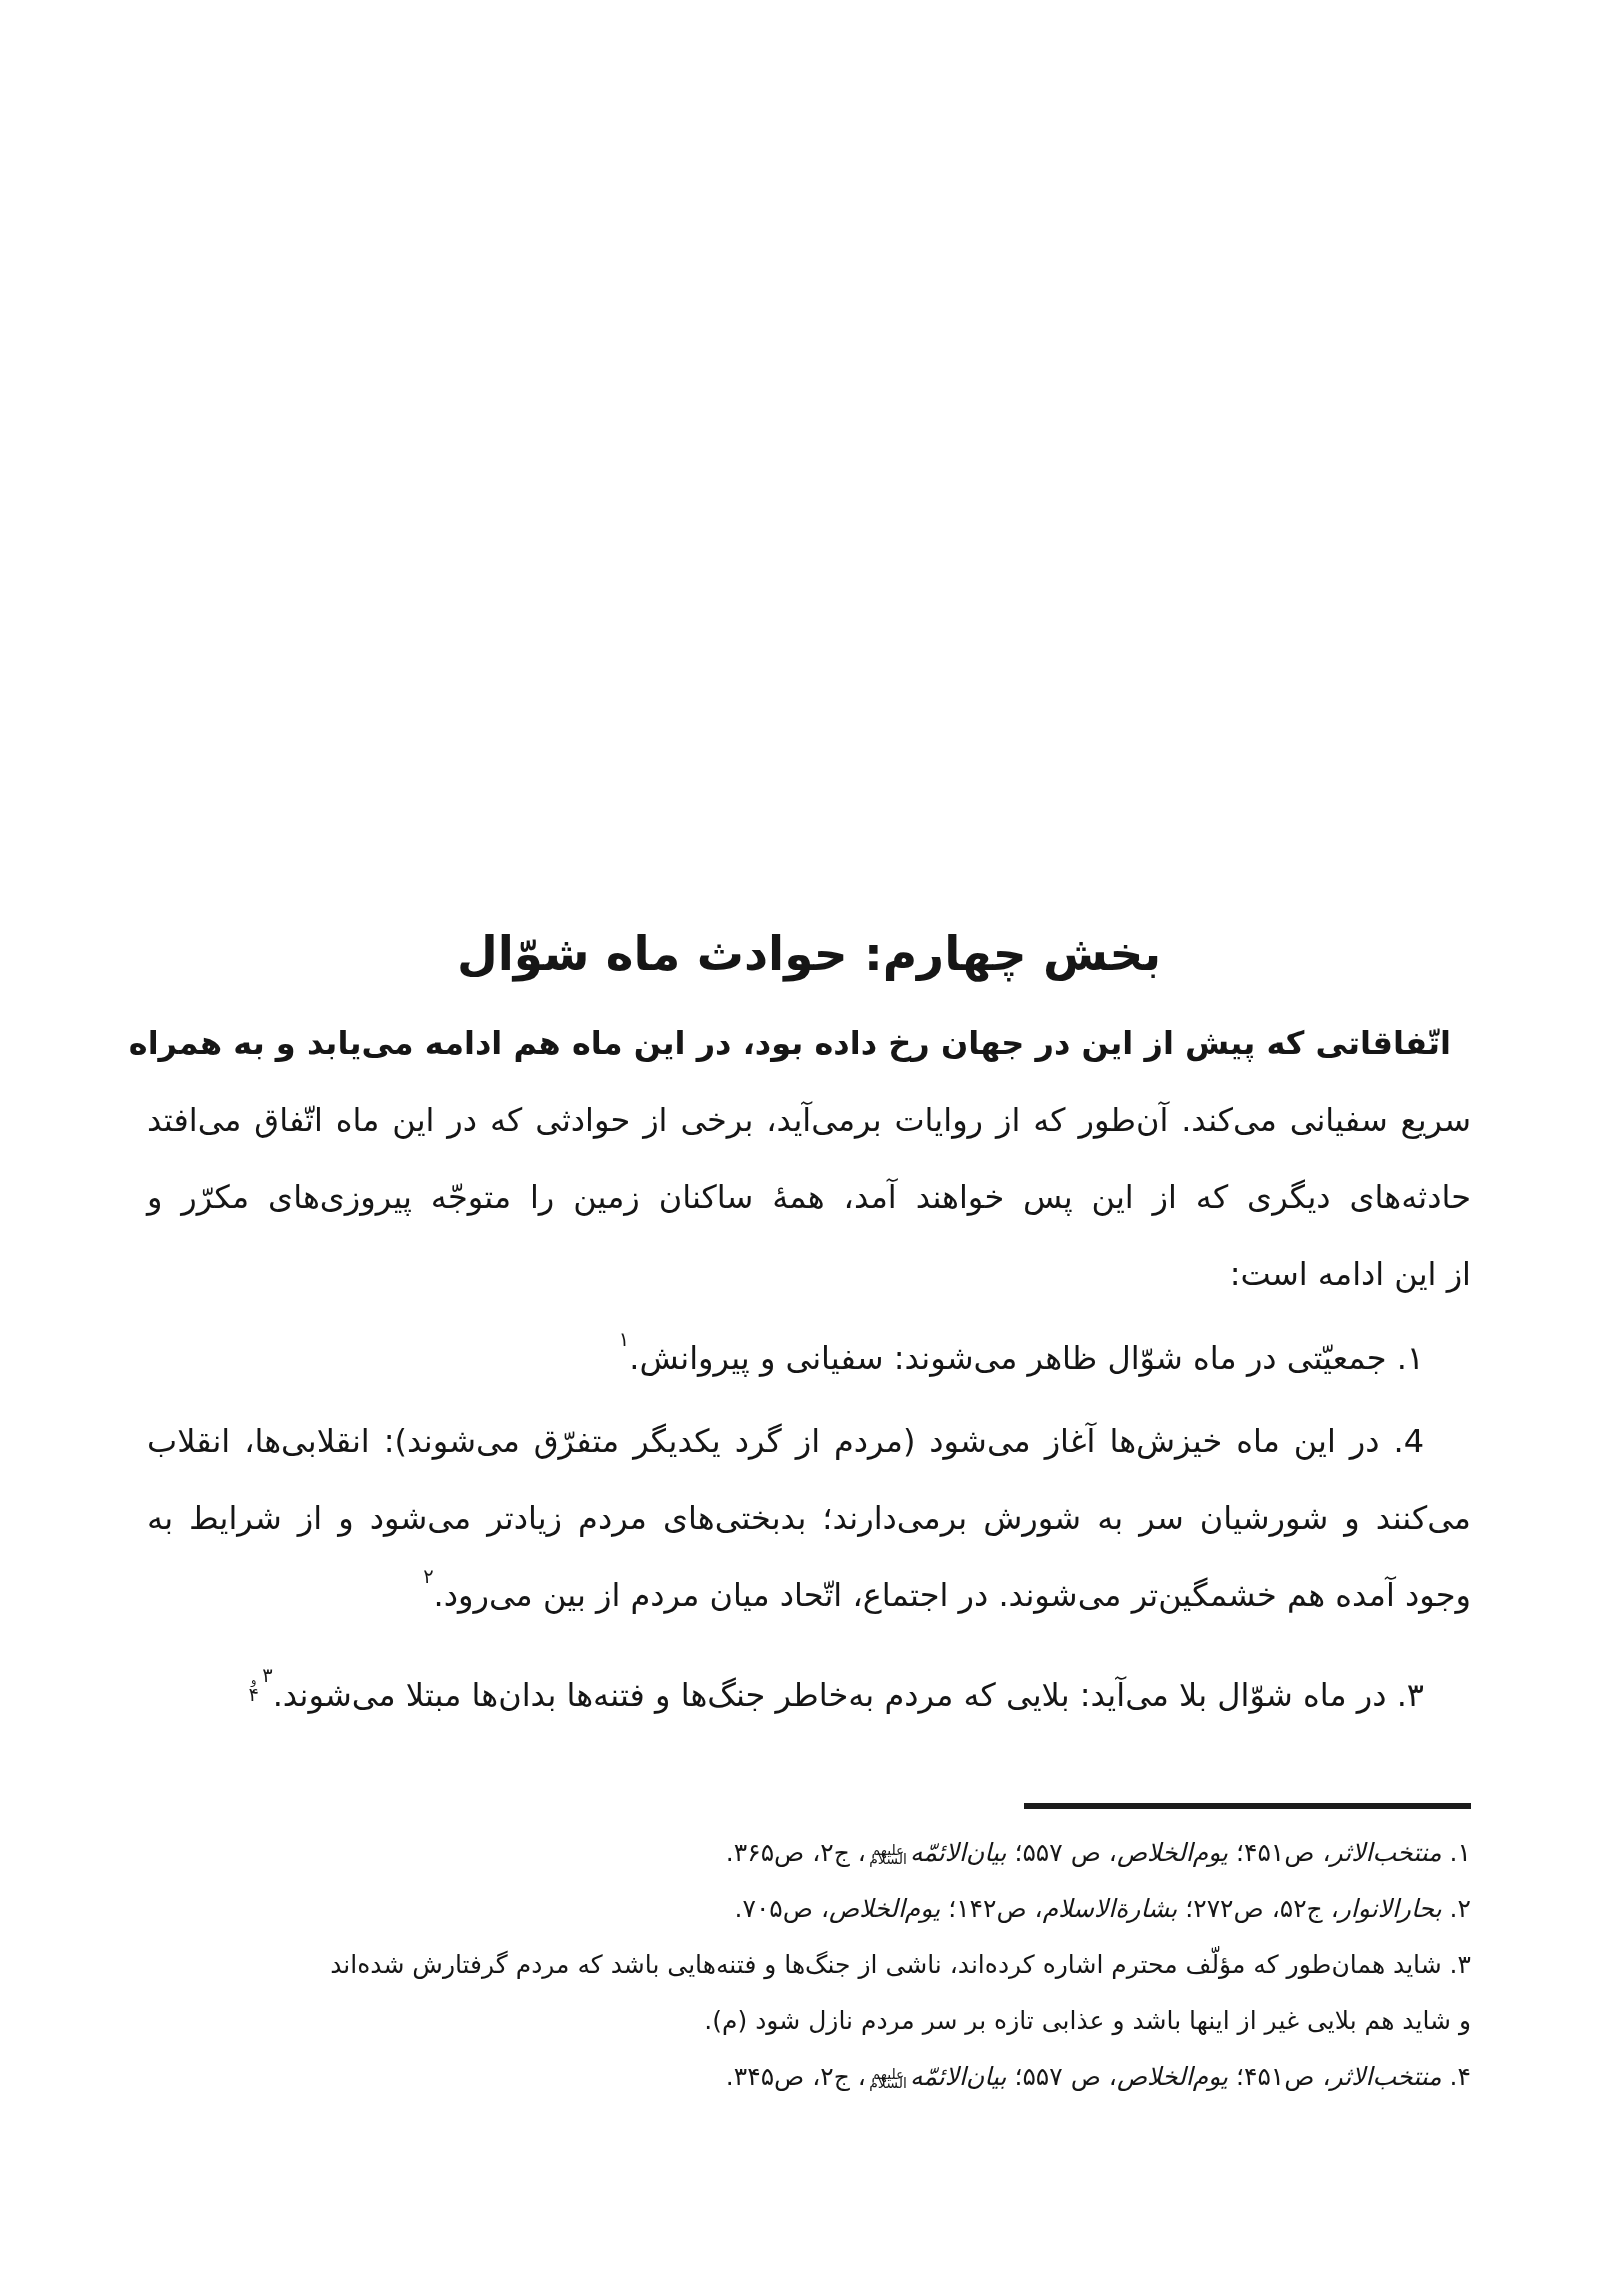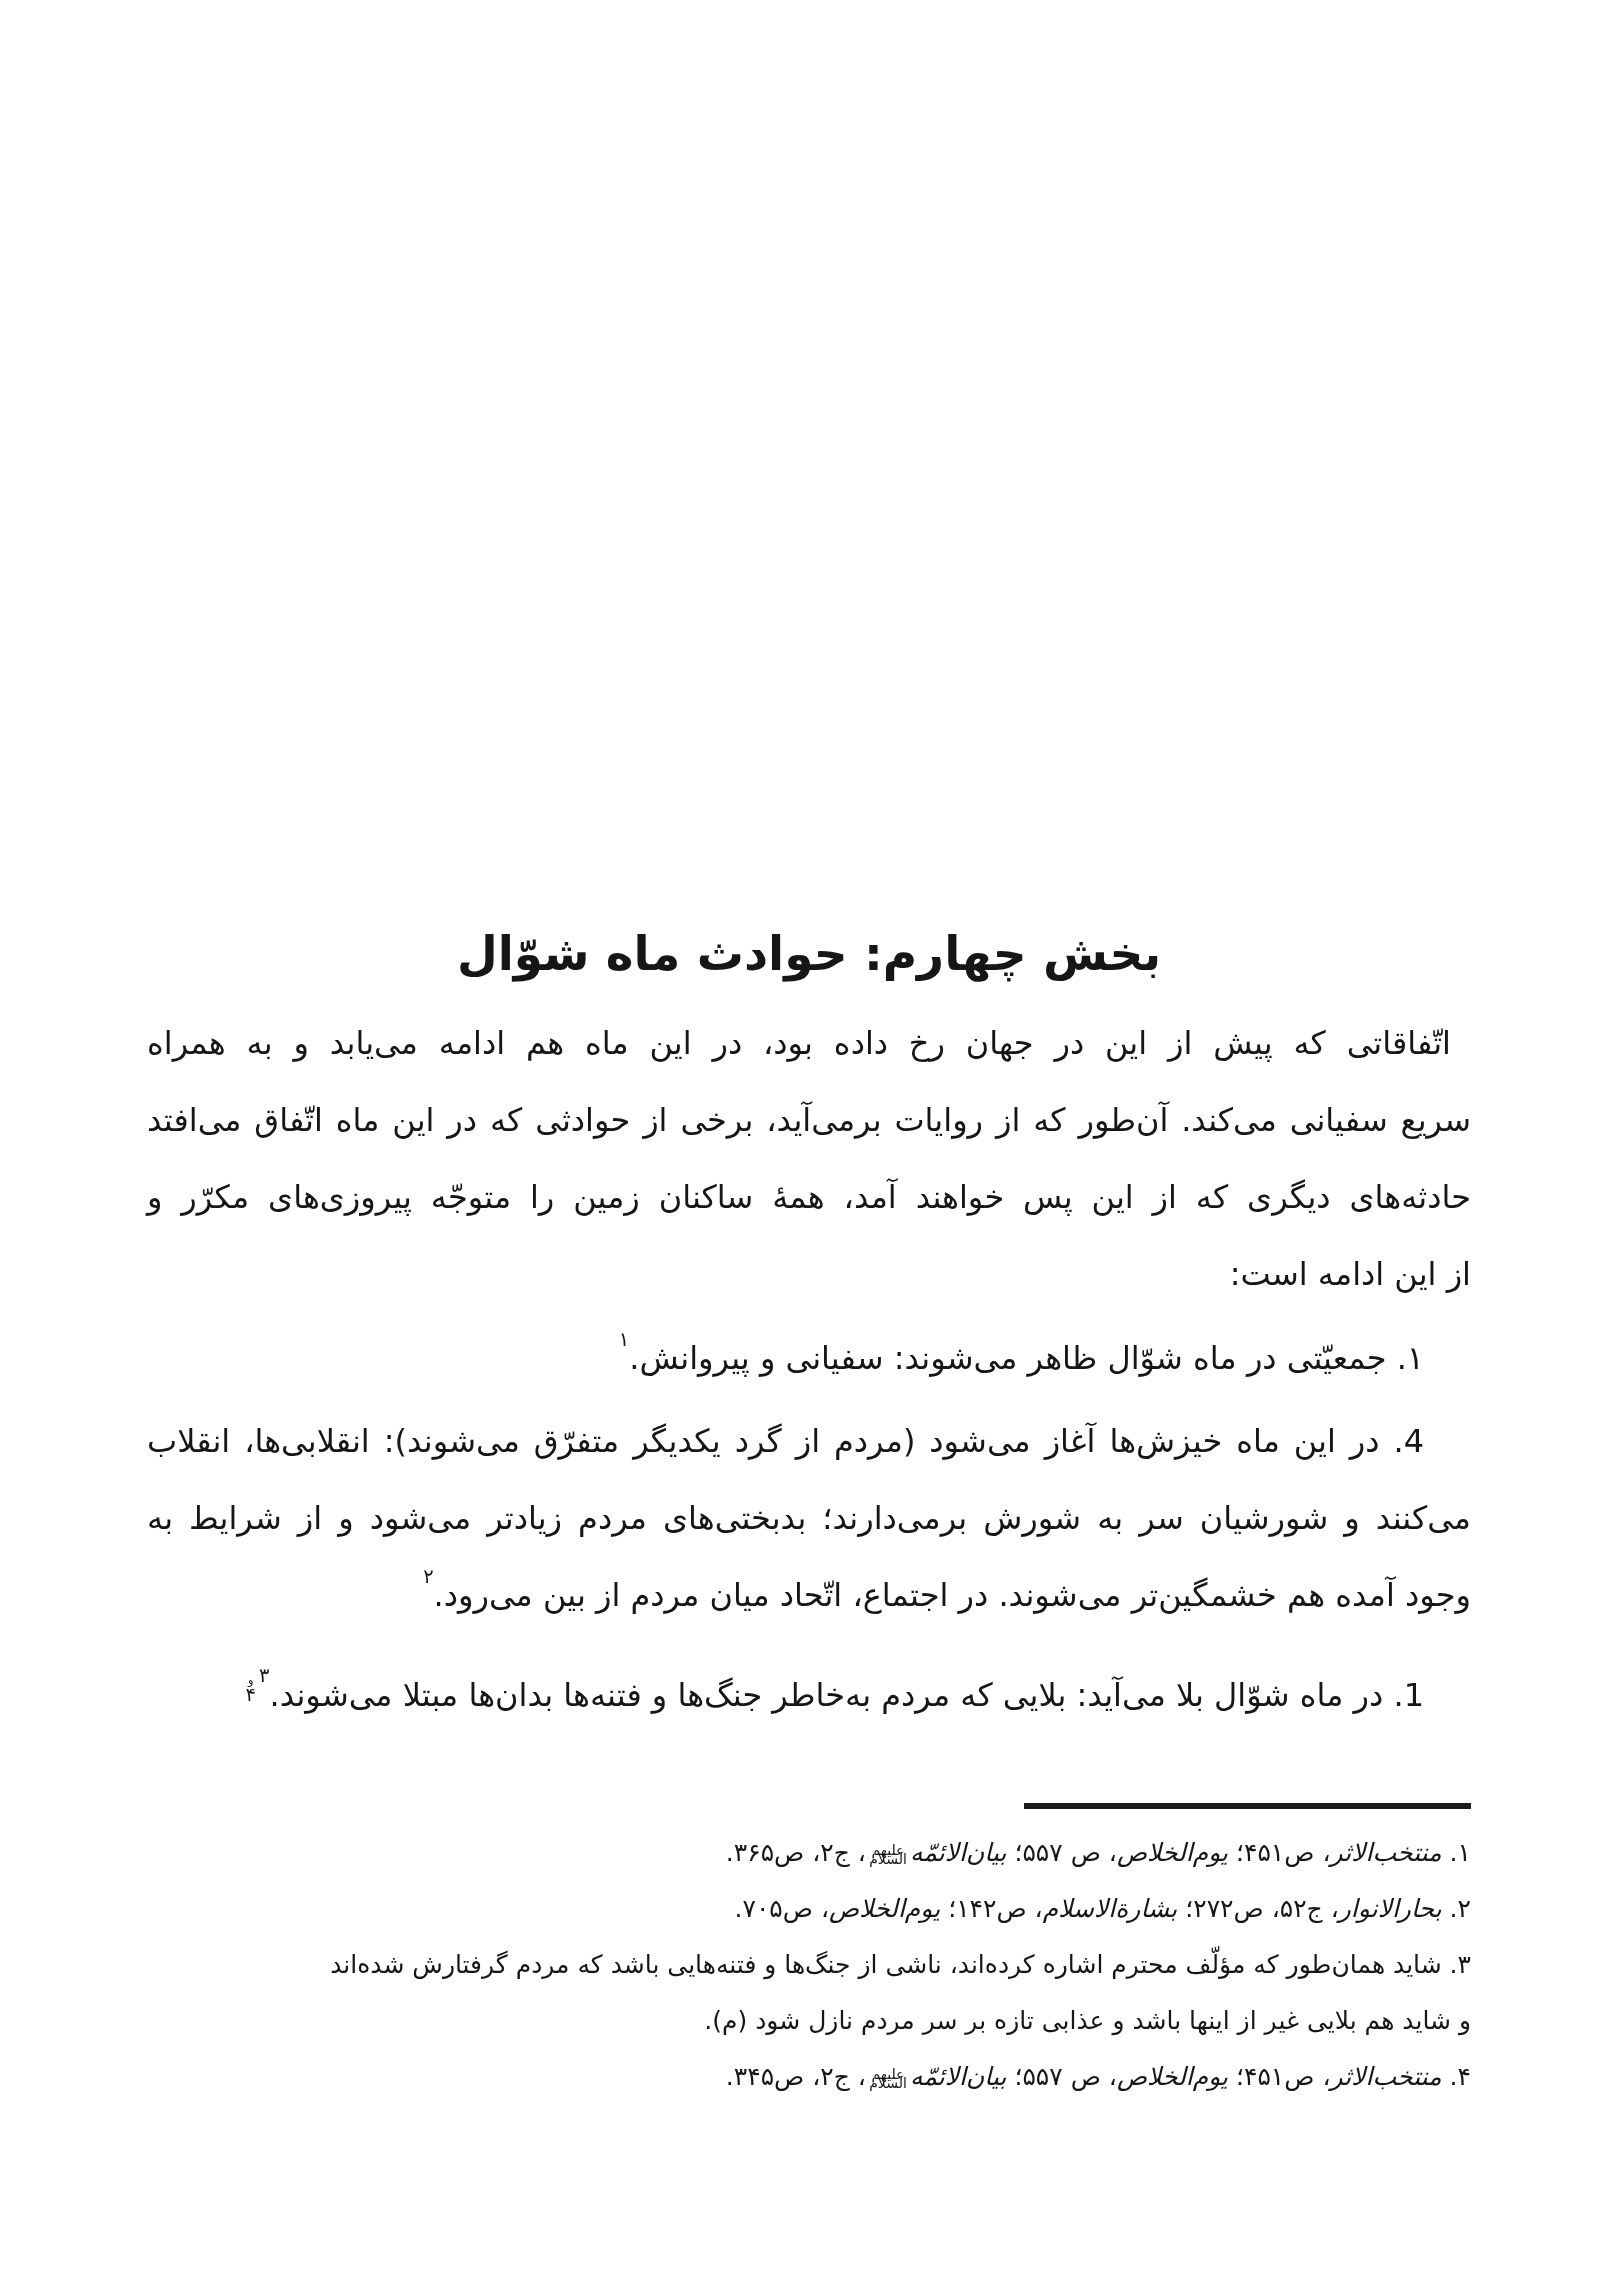--- a/index.html
+++ b/index.html
@@ -39,21 +39,21 @@
     line-height: 77px;
     height: 77px;
     white-space: nowrap;
     text-align: right;
   }
   .just {
     text-align: justify;
     text-align-last: justify;
     text-justify: inter-word;
   }
-  .indent-para { padding-right: 20px; }
+  .indent-para { padding-right: 20px; font-weight: bold; }
   .indent-item { padding-right: 47px; }
   .item-1 { margin-top: 6.5px; }
   .item-2 { margin-top: 6.5px; }
   .item-3 { margin-top: 14.6px; }
   .fn-ref {
     font-size: 19.4px;
     line-height: 0;
     position: relative;
     top: -11.3px;
     margin-left: 1.6px;
@@ -129,21 +129,21 @@
       <div class="line indent-item"><span>۱. جمعیّتی در ماه شوّال ظاهر می‌شوند: سفیانی و پیروانش.</span><sup class="fn-ref">۱</sup></div>
     </div>
 
     <div class="item-2">
       <div class="line just indent-item">4. در این ماه خیزش‌ها آغاز می‌شود (مردم از گرد یکدیگر متفرّق می‌شوند): انقلابی‌ها، انقلاب</div>
       <div class="line just">می‌کنند و شورشیان سر به شورش برمی‌دارند؛ بدبختی‌های مردم زیادتر می‌شود و از شرایط به</div>
       <div class="line"><span>وجود آمده هم خشمگین‌تر می‌شوند. در اجتماع، اتّحاد میان مردم از بین می‌رود.</span><sup class="fn-ref">۲</sup></div>
     </div>
 
     <div class="item-3">
-      <div class="line indent-item"><span>1. در ماه شوّال بلا می‌آید: بلایی که مردم به‌خاطر جنگ‌ها و فتنه‌ها بدان‌ها مبتلا می‌شوند.</span><span class="ref-multi"><sup class="ra">۳</sup><span class="rstack">
+      <div class="line indent-item"><span>۳. در ماه شوّال بلا می‌آید: بلایی که مردم به‌خاطر جنگ‌ها و فتنه‌ها بدان‌ها مبتلا می‌شوند.</span><span class="ref-multi"><sup class="ra">۳</sup><span class="rstack">
               <span class="rconj">و</span>
               <sup class="rb">۴</sup>
             </span></span></div>
     </div>
 
   </div>
 
   <div class="fn-rule"></div>
 
   <div class="footnotes">

